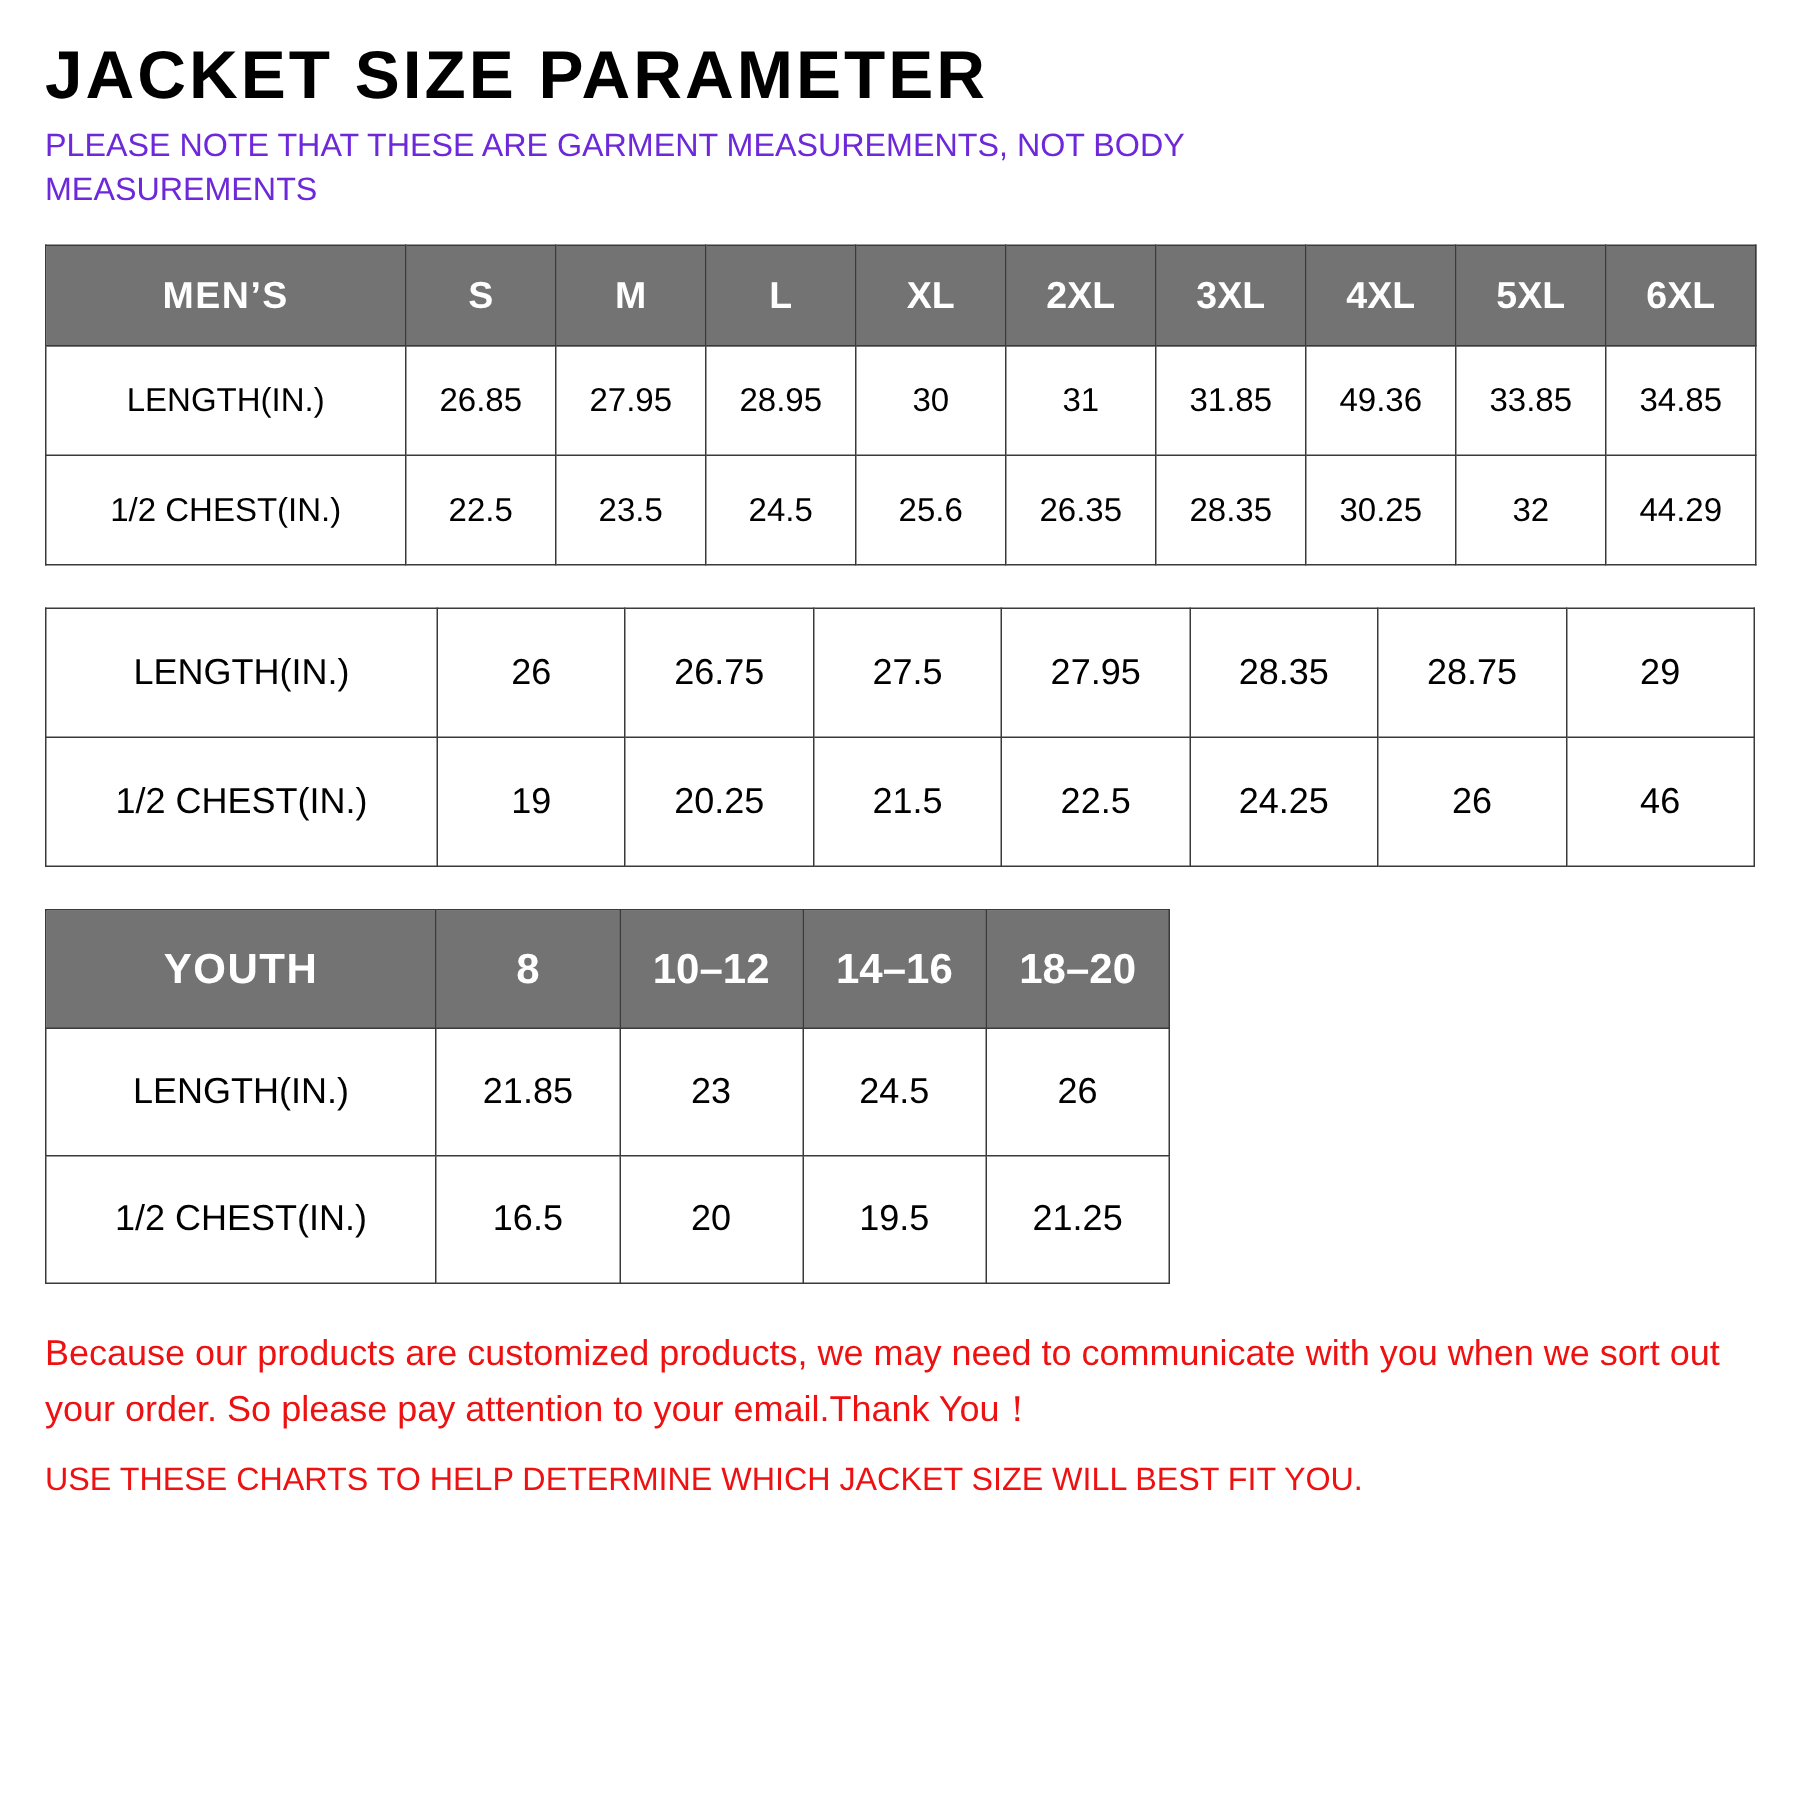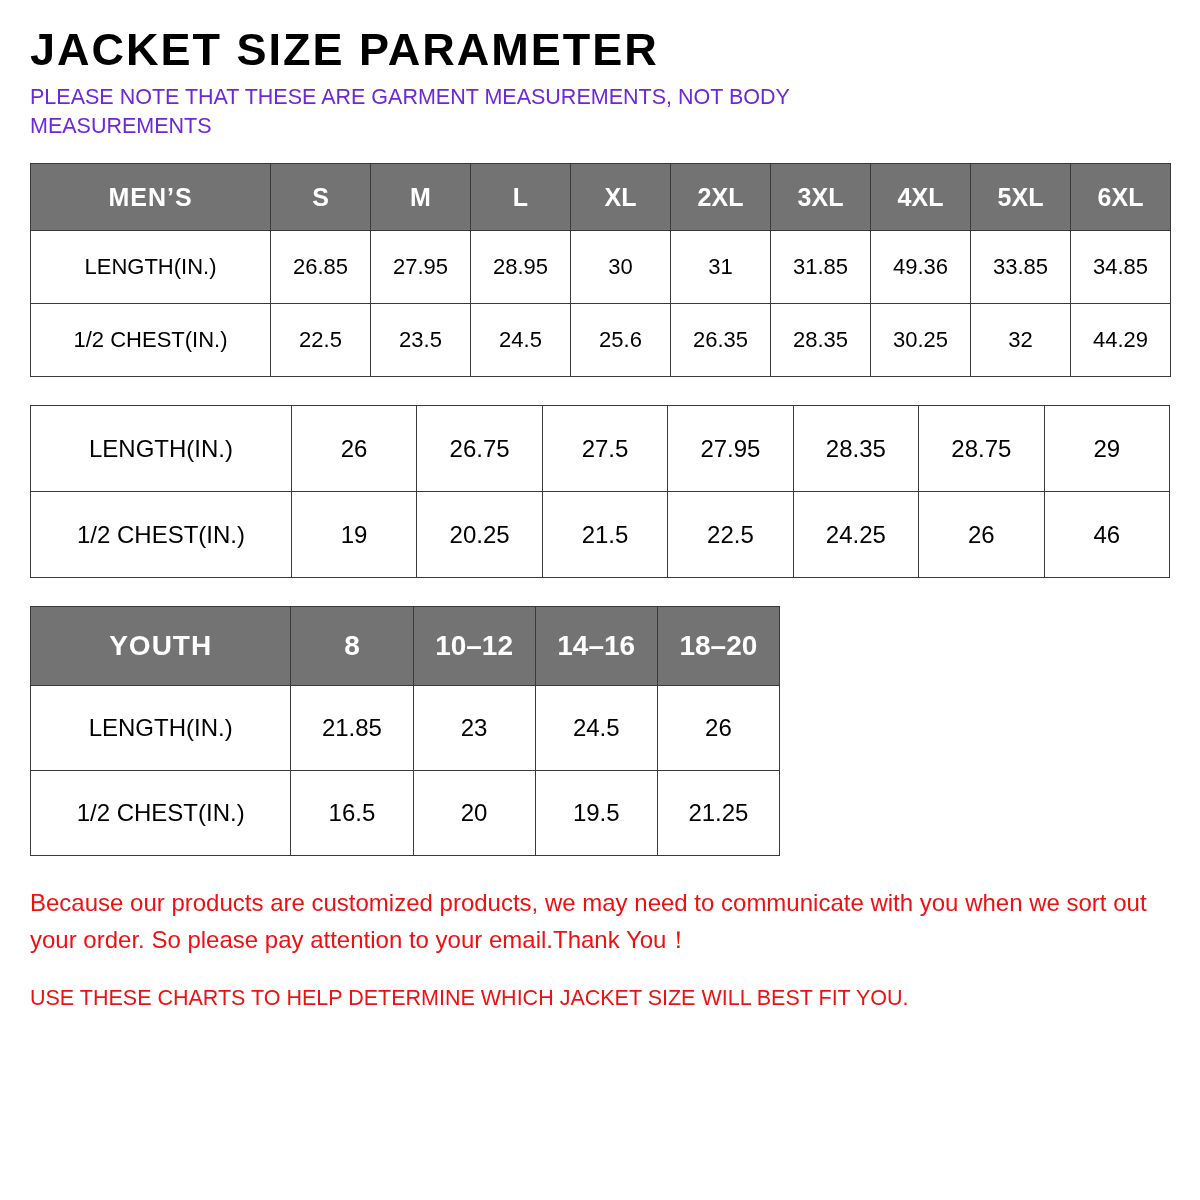--- a/index.html
+++ b/index.html
@@ -68,21 +68,21 @@
   
   #youth-table { width: 750px; }
   #youth-table tr.head td { height: 78px; font-size: 28px; }
   #youth-table tr.head td.lbl { font-size: 28px; letter-spacing: 1px; }
   #youth-table tr.data td { height: 84px; font-size: 24px; }
 
   .footer1 {
     color: #ee1111;
     font-size: 24px;
     line-height: 1.55;
-    margin: 14px 0 24px 0;
+    margin: 14px 0 12px 0;
     max-width: 1140px;
   }
   .footer2 {
     color: #ee1111;
     font-size: 21.5px;
     line-height: 1.4;
     margin: 0;
     max-width: 1140px;
   }
 </style>

